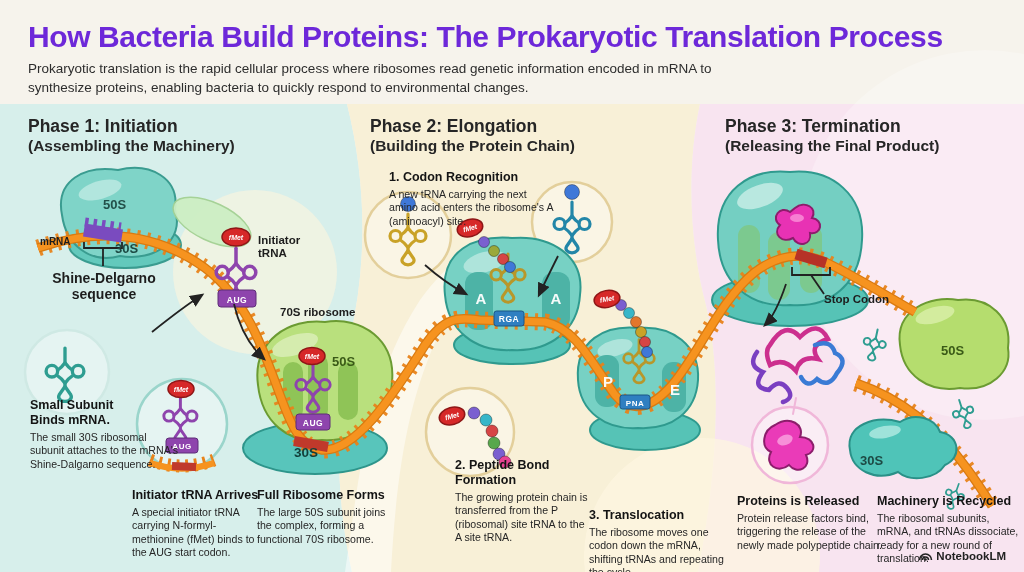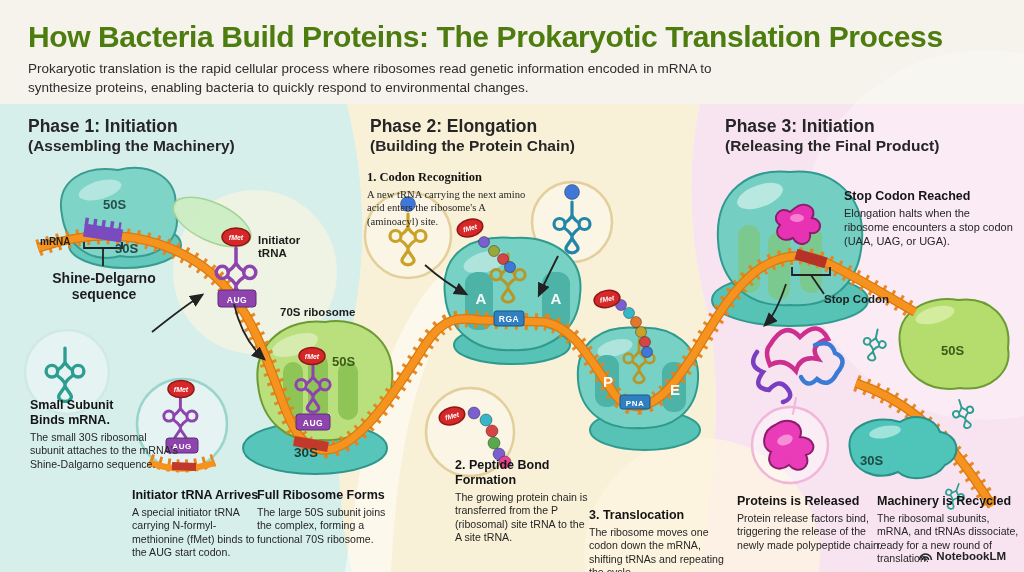--- a/index.html
+++ b/index.html
@@ -2,21 +2,21 @@
 <html><head>
 <meta charset="utf-8">
 <style>
   html,body{margin:0;padding:0;background:#e9e6df;}
   .canvas{position:relative;width:1024px;height:572px;overflow:hidden;
           font-family:"Liberation Sans",sans-serif;background:#f6f3ec;}
   .abs{position:absolute;}
   svg{display:block;}
   .layer{position:absolute;left:0;top:0;}
 
-  .main-title{font-size:30px;font-weight:800;color:#4d7c0f;letter-spacing:-0.4px;white-space:nowrap;}
+  .main-title{font-size:30px;font-weight:800;color:#6d28d9;letter-spacing:-0.4px;white-space:nowrap;}
   .main-sub{font-size:13.5px;color:#2d2d2d;line-height:1.4;width:690px;}
 
   .phase-title{font-size:17.5px;font-weight:800;color:#262626;line-height:1.2;}
   .phase-sub{font-size:15.5px;font-weight:800;color:#262626;line-height:1.2;}
 
   .step{color:#2a2a2a;}
   .step .h{font-size:12.5px;font-weight:800;color:#141414;line-height:1.2;}
   .step .b{font-size:10.6px;line-height:1.27;margin-top:3px;color:#262626;}
 
   .diag-label{font-size:11.5px;font-weight:700;color:#1d1d1d;line-height:1.15;}
@@ -277,21 +277,21 @@
 
   <div class="abs" style="left:28px;top:116px;">
     <div class="phase-title">Phase 1: Initiation</div>
     <div class="phase-sub">(Assembling the Machinery)</div>
   </div>
   <div class="abs" style="left:370px;top:116px;">
     <div class="phase-title">Phase 2: Elongation</div>
     <div class="phase-sub">(Building the Protein Chain)</div>
   </div>
   <div class="abs" style="left:725px;top:116px;">
-    <div class="phase-title">Phase 3: Initiation</div>
+    <div class="phase-title">Phase 3: Termination</div>
     <div class="phase-sub">(Releasing the Final Product)</div>
   </div>
 
   <div class="abs diag-label" style="left:16px;top:236px;font-size:10px;padding-left:24px;">mRNA</div>
   <div class="abs diag-label center" style="left:46px;top:270px;width:116px;font-size:14px;">Shine-Delgarno sequence</div>
   <div class="abs diag-label" style="left:258px;top:234px;width:60px;">Initiator tRNA</div>
   <div class="abs diag-label" style="left:280px;top:306px;">70S ribosome</div>
   <div class="abs diag-label" style="left:824px;top:293px;">Stop Codon</div>
 
   <div class="abs step" style="left:30px;top:398px;width:152px;">
@@ -300,37 +300,33 @@
   </div>
   <div class="abs step" style="left:132px;top:488px;width:130px;">
     <div class="h">Initiator tRNA Arrives</div>
     <div class="b">A special initiator tRNA carrying N-formyl-methionine (fMet) binds to the AUG start codon.</div>
   </div>
   <div class="abs step" style="left:257px;top:488px;width:133px;">
     <div class="h">Full Ribosome Forms</div>
     <div class="b">The large 50S subunit joins the complex, forming a functional 70S ribosome.</div>
   </div>
 
-  <div class="abs step" style="left:367px;top:170px;width:168px;font-family:Liberation Serif, serif;">
+  <div class="abs step" style="left:389px;top:170px;width:168px;">
     <div class="h">1. Codon Recognition</div>
     <div class="b">A new tRNA carrying the next amino acid enters the ribosome's A (aminoacyl) site.</div>
   </div>
   <div class="abs step" style="left:455px;top:458px;width:138px;">
     <div class="h" style="max-width:112px;">2. Peptide Bond Formation</div>
     <div class="b">The growing protein chain is transferred from the P (ribosomal) site tRNA to the A site tRNA.</div>
   </div>
   <div class="abs step" style="left:589px;top:508px;width:148px;">
     <div class="h">3. Translocation</div>
     <div class="b">The ribosome moves one codon down the mRNA, shifting tRNAs and repeating the cycle.</div>
   </div>
 
-  <div class="abs step" style="left:844px;top:189px;width:172px;">
-    <div class="h">Stop Codon Reached</div>
-    <div class="b" style="font-size:11px;">Elongation halts when the ribosome encounters a stop codon (UAA, UAG, or UGA).</div>
-  </div>
   <div class="abs step" style="left:737px;top:494px;width:146px;">
     <div class="h">Proteins is Released</div>
     <div class="b">Protein release factors bind, triggering the release of the newly made polypeptide chain.</div>
   </div>
   <div class="abs step" style="left:877px;top:494px;width:148px;">
     <div class="h">Machinery is Recycled</div>
     <div class="b">The ribosomal subunits, mRNA, and tRNAs dissociate, ready for a new round of translation.</div>
   </div>
 
   <div class="abs watermark" style="right:18px;top:549px;">

